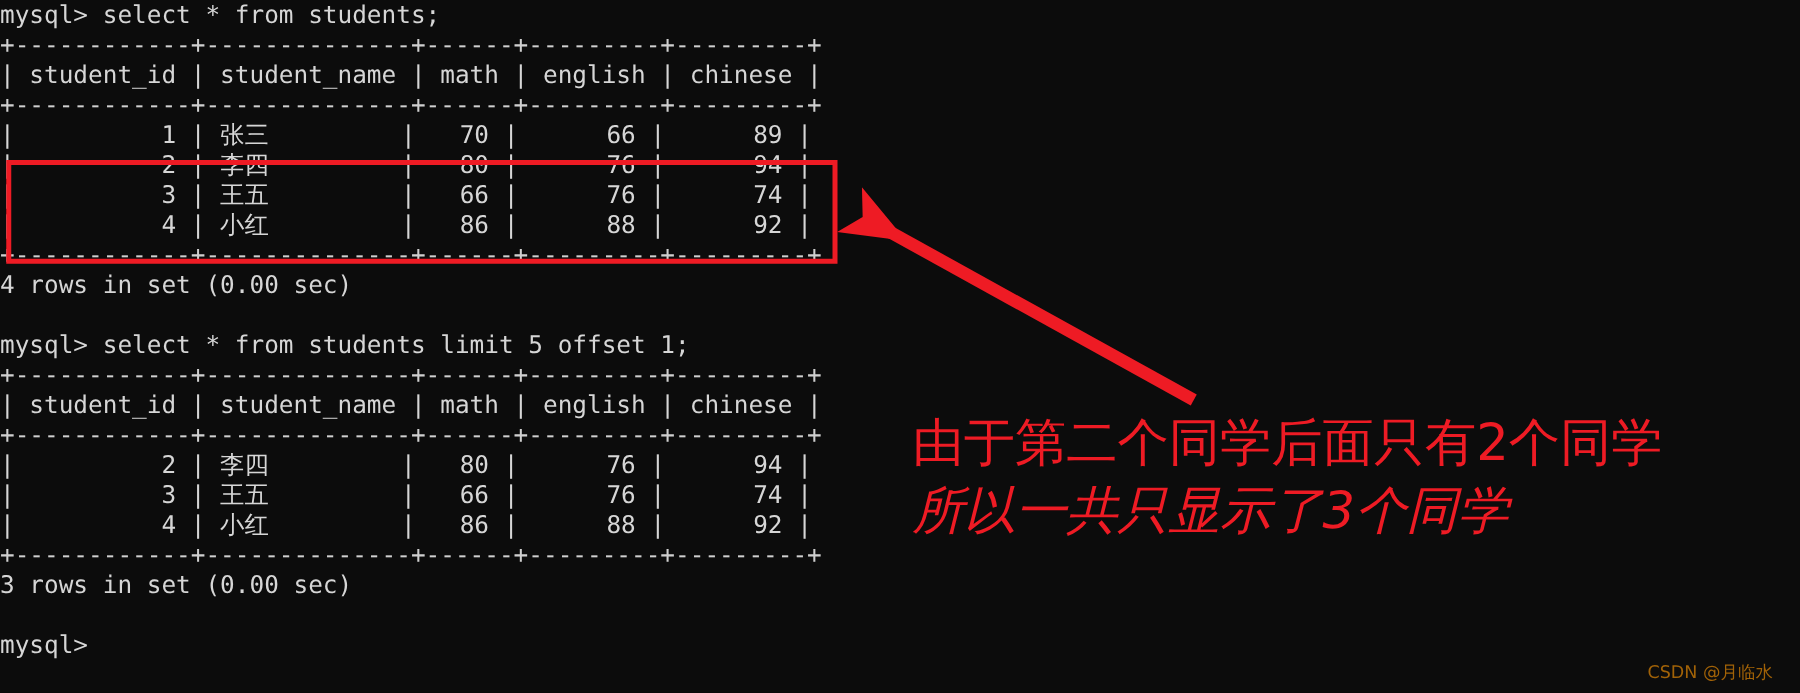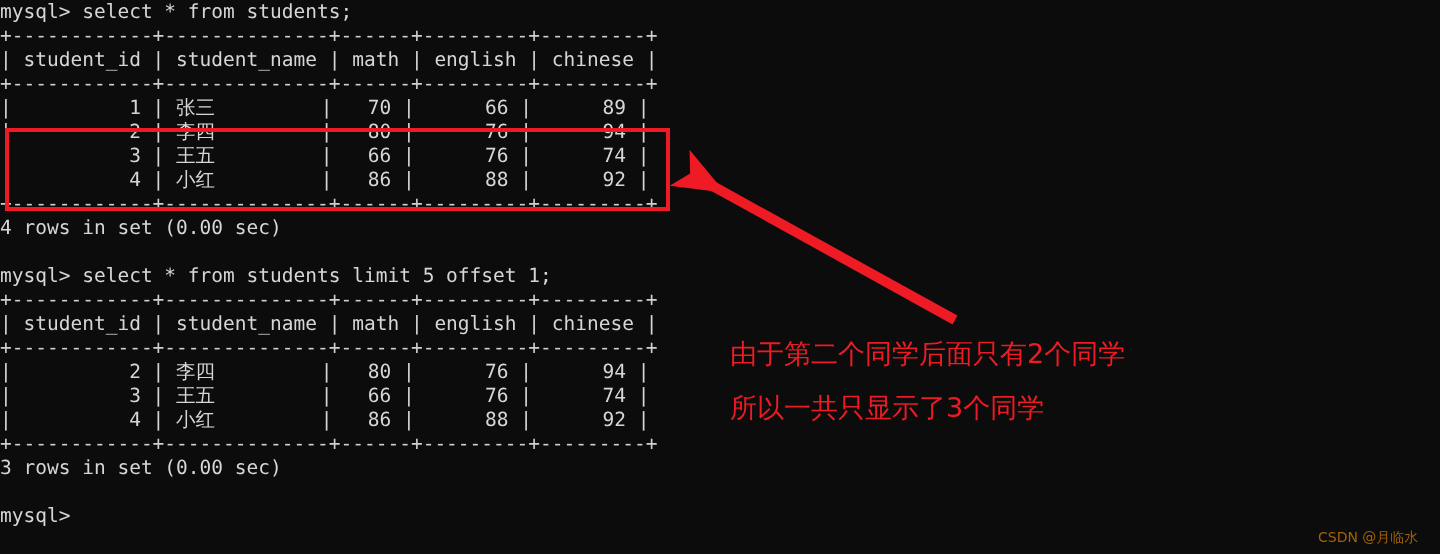--- a/index.html
+++ b/index.html
@@ -57,21 +57,21 @@
   .hl-box {
     position: absolute;
     border: 4px solid #ee1b24;
     box-sizing: border-box;
   }
 
   .annot-text {
     position: absolute;
     color: #ee1b24;
     font-family: "DejaVu Sans", "Liberation Sans", sans-serif;
-    font-size: 27px;
+    font-size: 41px;
     line-height: 54px;
     white-space: pre;
     font-weight: 400;
   }
 
   .watermark {
     position: absolute;
     color: #a16207;
     font-family: "DejaVu Sans", "Liberation Sans", sans-serif;
     font-size: 14px;
@@ -93,18 +93,18 @@
       <defs>
         <marker id="ah" markerWidth="5.2" markerHeight="5.2" refX="3.9" refY="2.6" orient="auto" markerUnits="strokeWidth">
           <path d="M0,2.6 L5.2,0.55 L4.0,2.6 L5.2,4.65 Z" fill="#ee1b24"></path>
         </marker>
       </defs>
       <line x1="955" y1="320" x2="691" y2="174" stroke="#ee1b24" stroke-width="10" stroke-linecap="butt" marker-end="url(#ah)"></line>
     </svg>
 
     <div class="annot-text" style="left:730px; top:327px;">由于第二个同学后面只有2个同学</div>
 
-    <div class="annot-text" style="left:730px; top:381px;">所以一共只显示了3个同学</div>
+    <div class="annot-text" style="left:730px; top:381px;font-style:italic;">所以一共只显示了3个同学</div>
 
     <div class="watermark" style="left:1318px; top:529px;">CSDN @月临水</div>
   </div>
 
 </div>
 
 </body></html>

